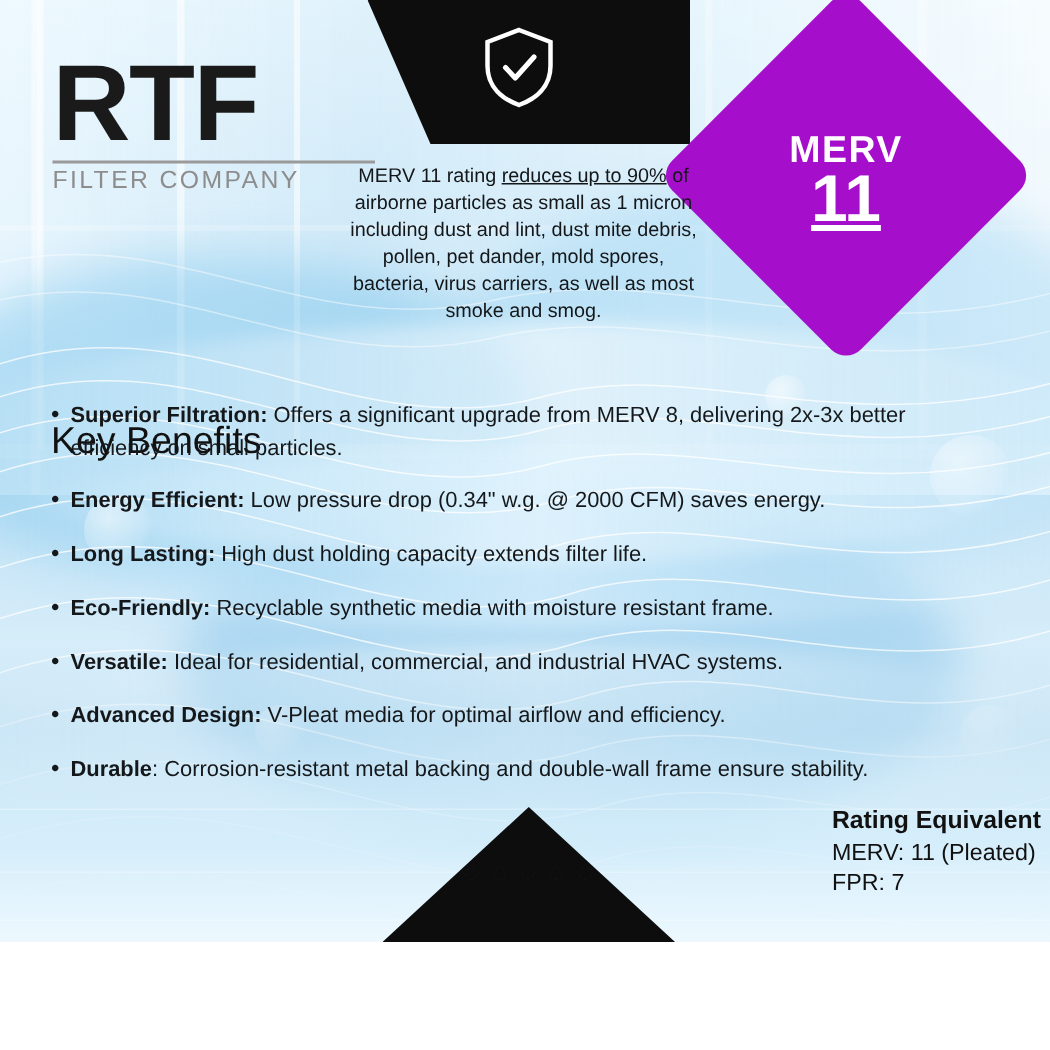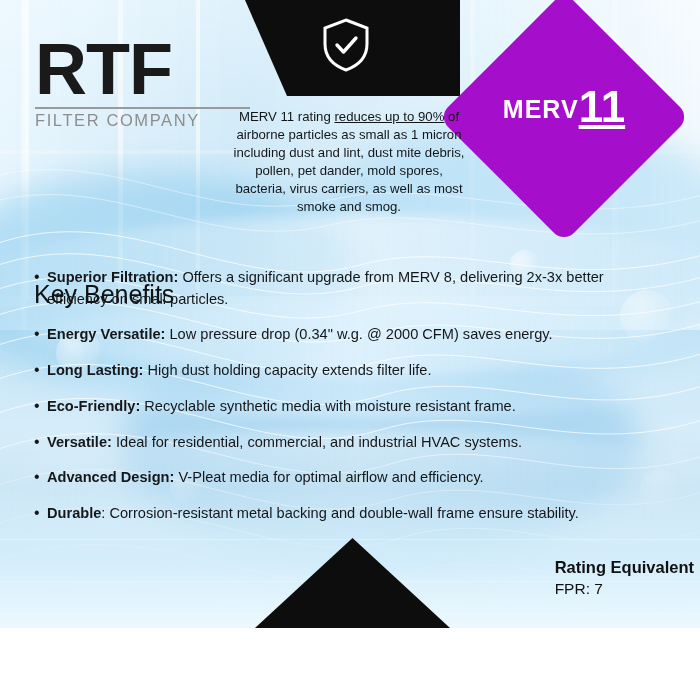--- a/index.html
+++ b/index.html
@@ -138,24 +138,24 @@
   .merv-badge {
     position: absolute;
     left: 475px; top: 28px;
     width: 178px; height: 178px;
     transform: rotate(45deg);
     background: #a50ecb;
     border-radius: 14px;
   }
   .merv-text {
     position: absolute;
-    left: 475px; top: 18px;
+    left: 475px; top: 31px;
     width: 178px; height: 178px;
     display: flex;
-    flex-direction: row;
+    flex-direction: column;
     align-items: center;
     justify-content: center;
     color: #fff;
     text-align: center;
   }
   .merv-label {
     font-size: 25px;
     font-weight: bold;
     letter-spacing: 1px;
     margin-bottom: -4px;
@@ -324,21 +324,21 @@
 
   <div class="kb-title">Key Benefits</div>
 
   <div class="benefits">
     <div class="benefit">
       <span class="bullet">•</span>
       <span class="txt"><b>Superior Filtration:</b><span> Offers a significant upgrade from MERV 8, delivering 2x-3x better efficiency on small particles.</span></span>
     </div>
     <div class="benefit">
       <span class="bullet">•</span>
-      <span class="txt"><b>Energy Versatile:</b><span> Low pressure drop (0.34" w.g. @ 2000 CFM) saves energy.</span></span>
+      <span class="txt"><b>Energy Efficient:</b><span> Low pressure drop (0.34" w.g. @ 2000 CFM) saves energy.</span></span>
     </div>
     <div class="benefit">
       <span class="bullet">•</span>
       <span class="txt"><b>Long Lasting:</b><span> High dust holding capacity extends filter life.</span></span>
     </div>
     <div class="benefit">
       <span class="bullet">•</span>
       <span class="txt"><b>Eco-Friendly:</b><span> Recyclable synthetic media with moisture resistant frame.</span></span>
     </div>
     <div class="benefit">
@@ -360,16 +360,17 @@
   <div class="stars">
     <span>✩</span>
     <span>✩</span>
     <span>✩</span>
     <span>✩</span>
     <span>✩</span>
   </div>
 
   <div class="rating">
     <div class="rating-title">Rating Equivalent</div>
+    <div class="rating-line">MERV: 11 (Pleated)</div>
     <div class="rating-line">FPR: 7</div>
   </div>
 
 </div>
 
 </body></html>

